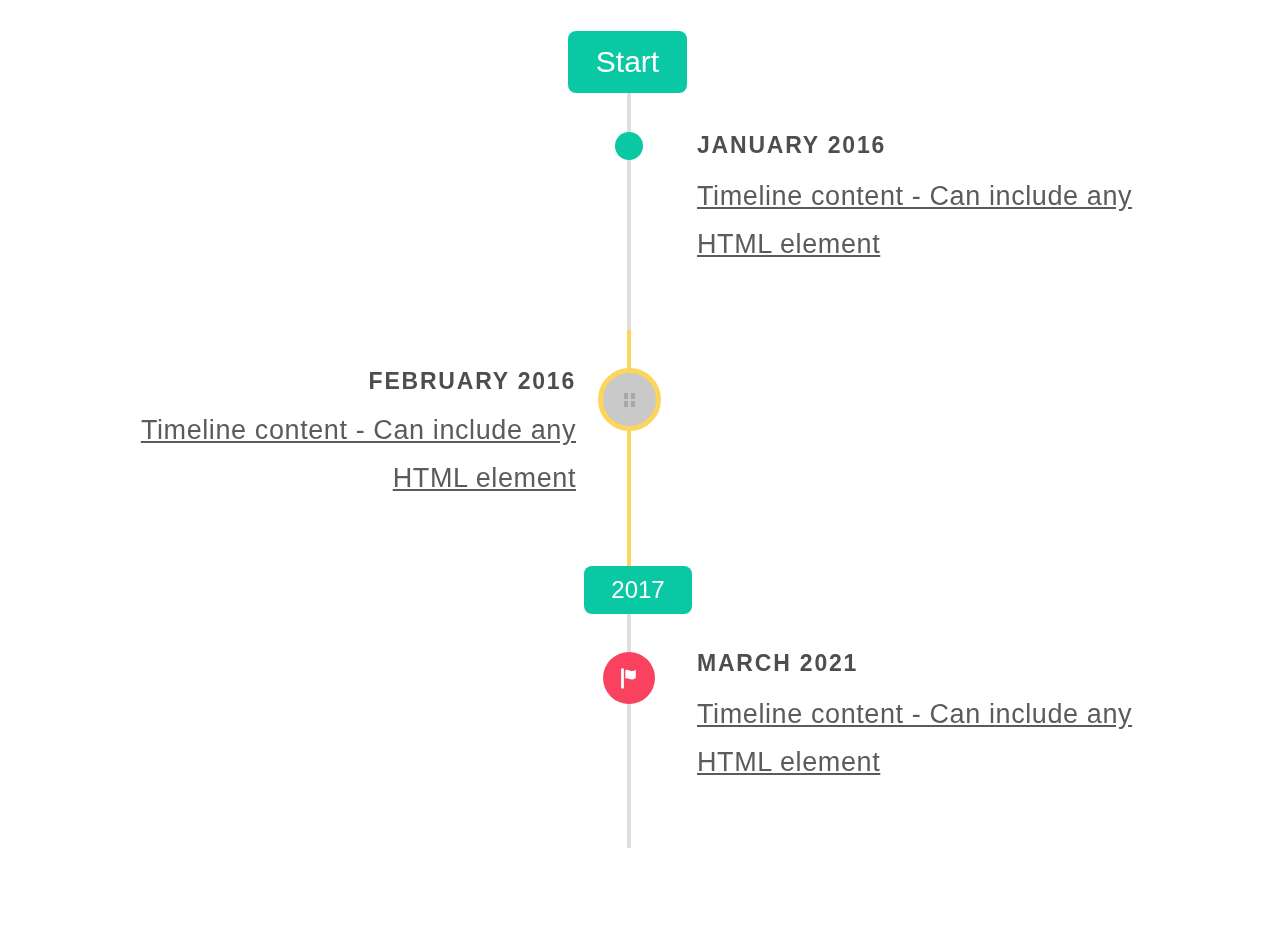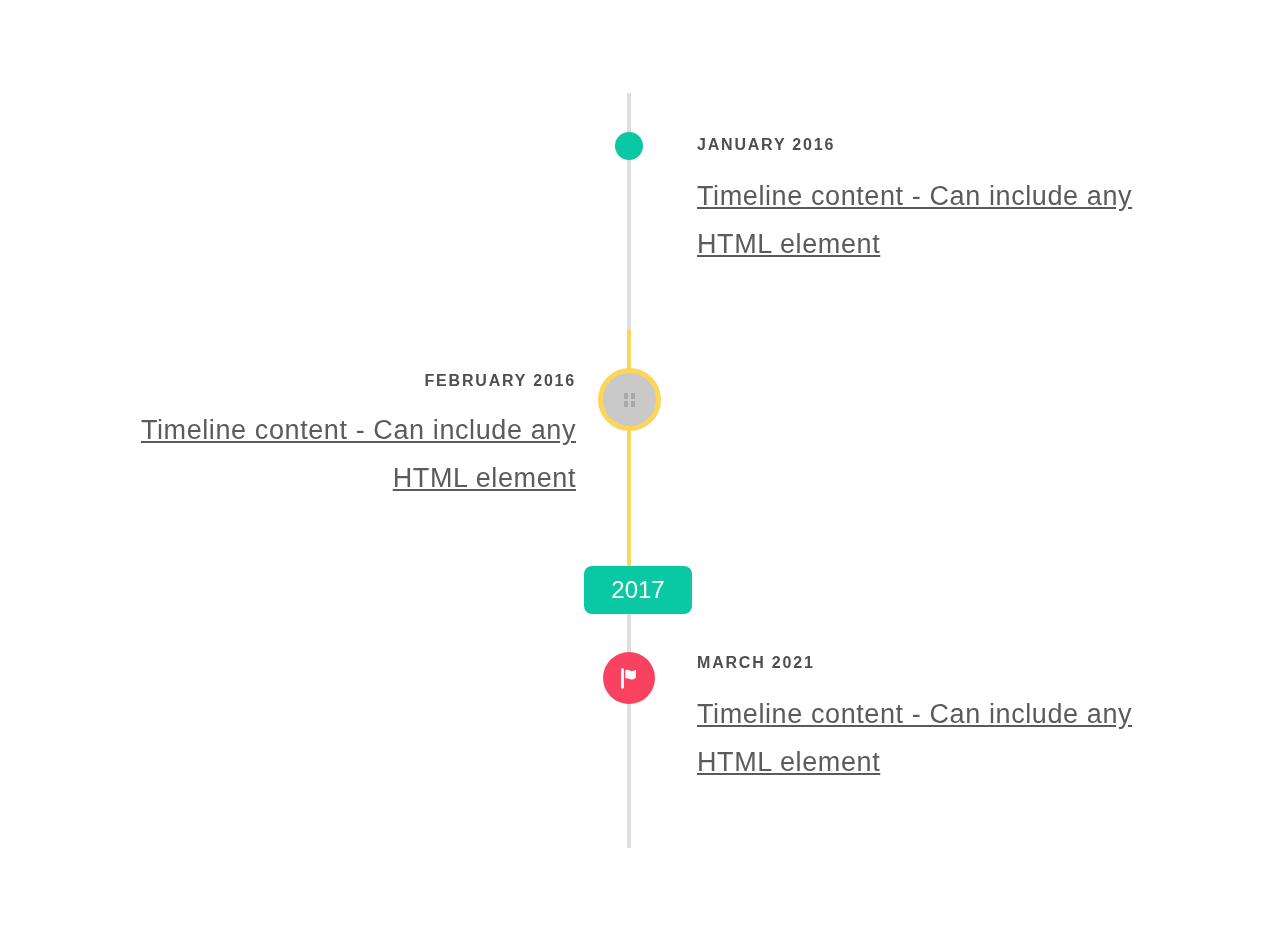--- a/index.html
+++ b/index.html
@@ -68,21 +68,21 @@
     display: grid;
     grid-template-columns: 4px 4px;
     gap: 2px 3px;
   }
   .broken-glyph span {
     width: 4px; height: 6px;
     background: #a8a8a8;
   }
   .item-title {
     position: absolute;
-    font-size: 16px;
+    font-size: 23px;
     font-weight: 700;
     letter-spacing: 1.8px;
     color: var(--title-text, #4e4e4e);
     line-height: 22px;
     white-space: nowrap;
     z-index: 2;
   }
   .title-1 { left: 697px;  top: 134px; }
   .title-2 { right: 692px; top: 370px; text-align: left; }
   .title-3 { left: 697px;  top: 652px; }
@@ -104,20 +104,21 @@
 </style>
 </head>
 <body>
 
 <div class="canvas">
 
   <div class="line seg-top"></div>
   <div class="line seg-bottom"></div>
   <div class="yellow-seg"></div>
 
+  <div class="badge badge-start">Start</div>
 
   <div class="marker dot-marker"></div>
   <div class="item-title title-1">JANUARY 2016</div>
   <div class="item-content content-1">
     <div>Timeline content - Can include any</div>
     <div>HTML element</div>
   </div>
 
   <div class="marker image-marker">
     <div class="broken-glyph">

